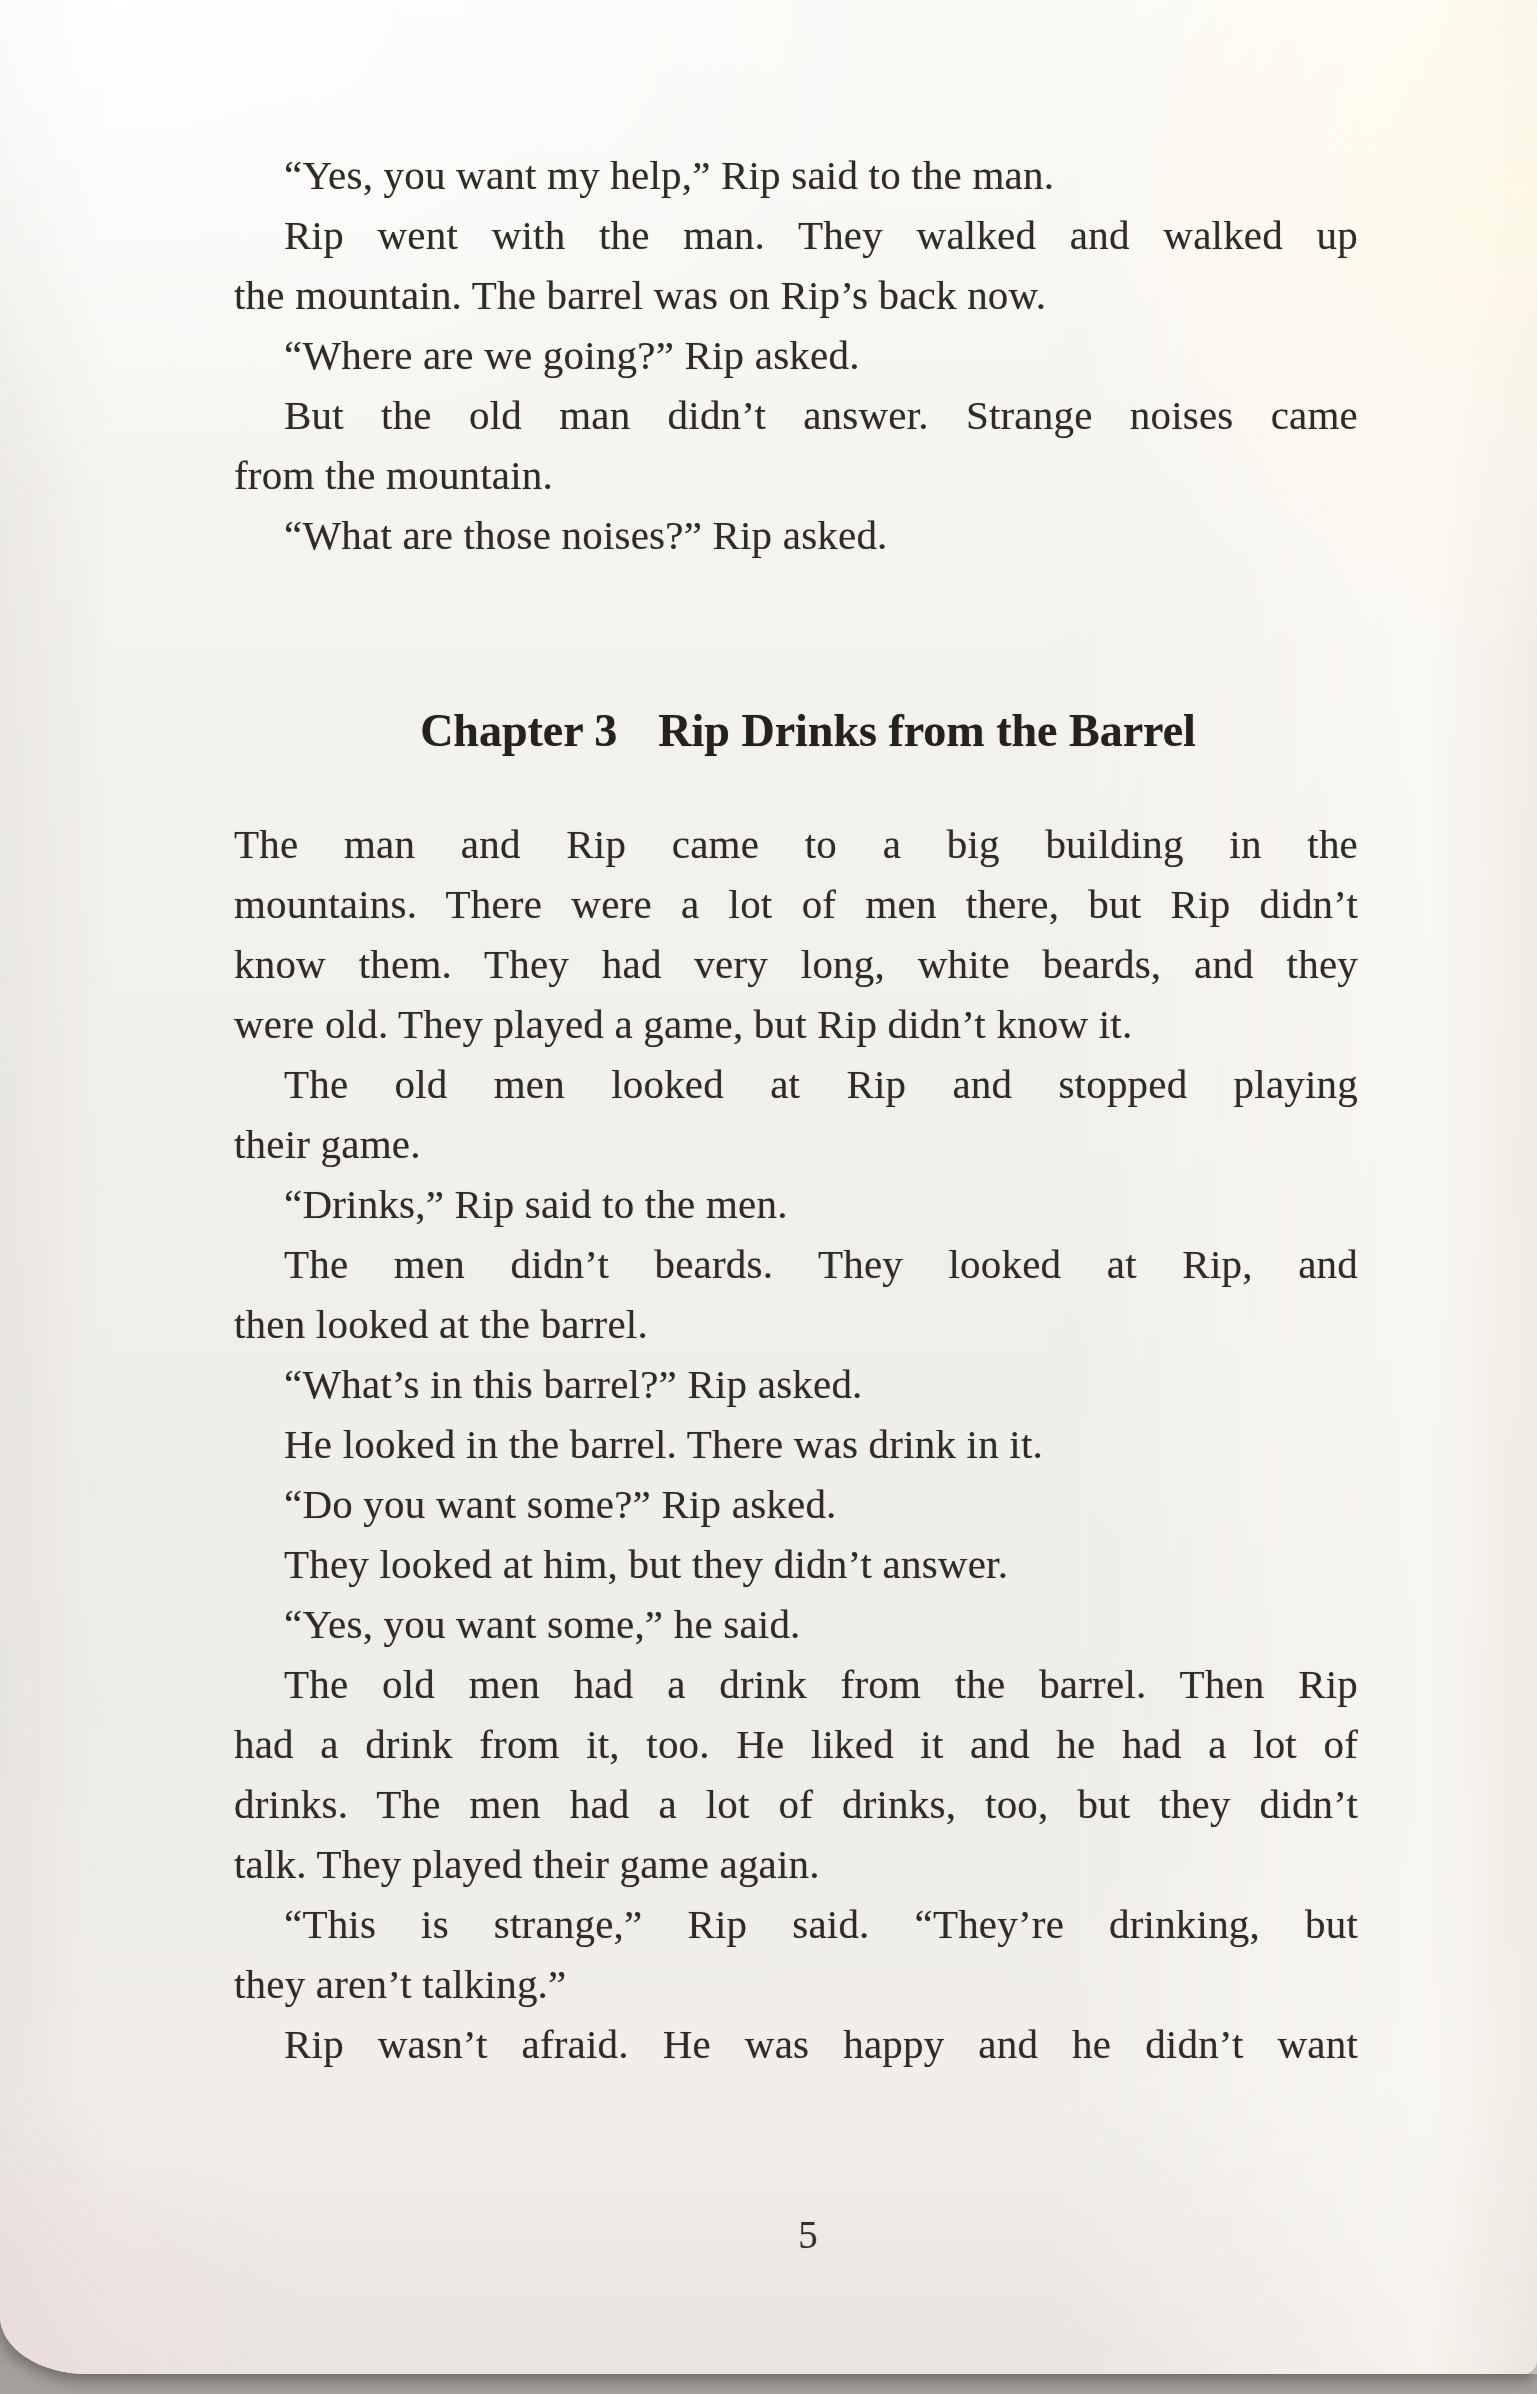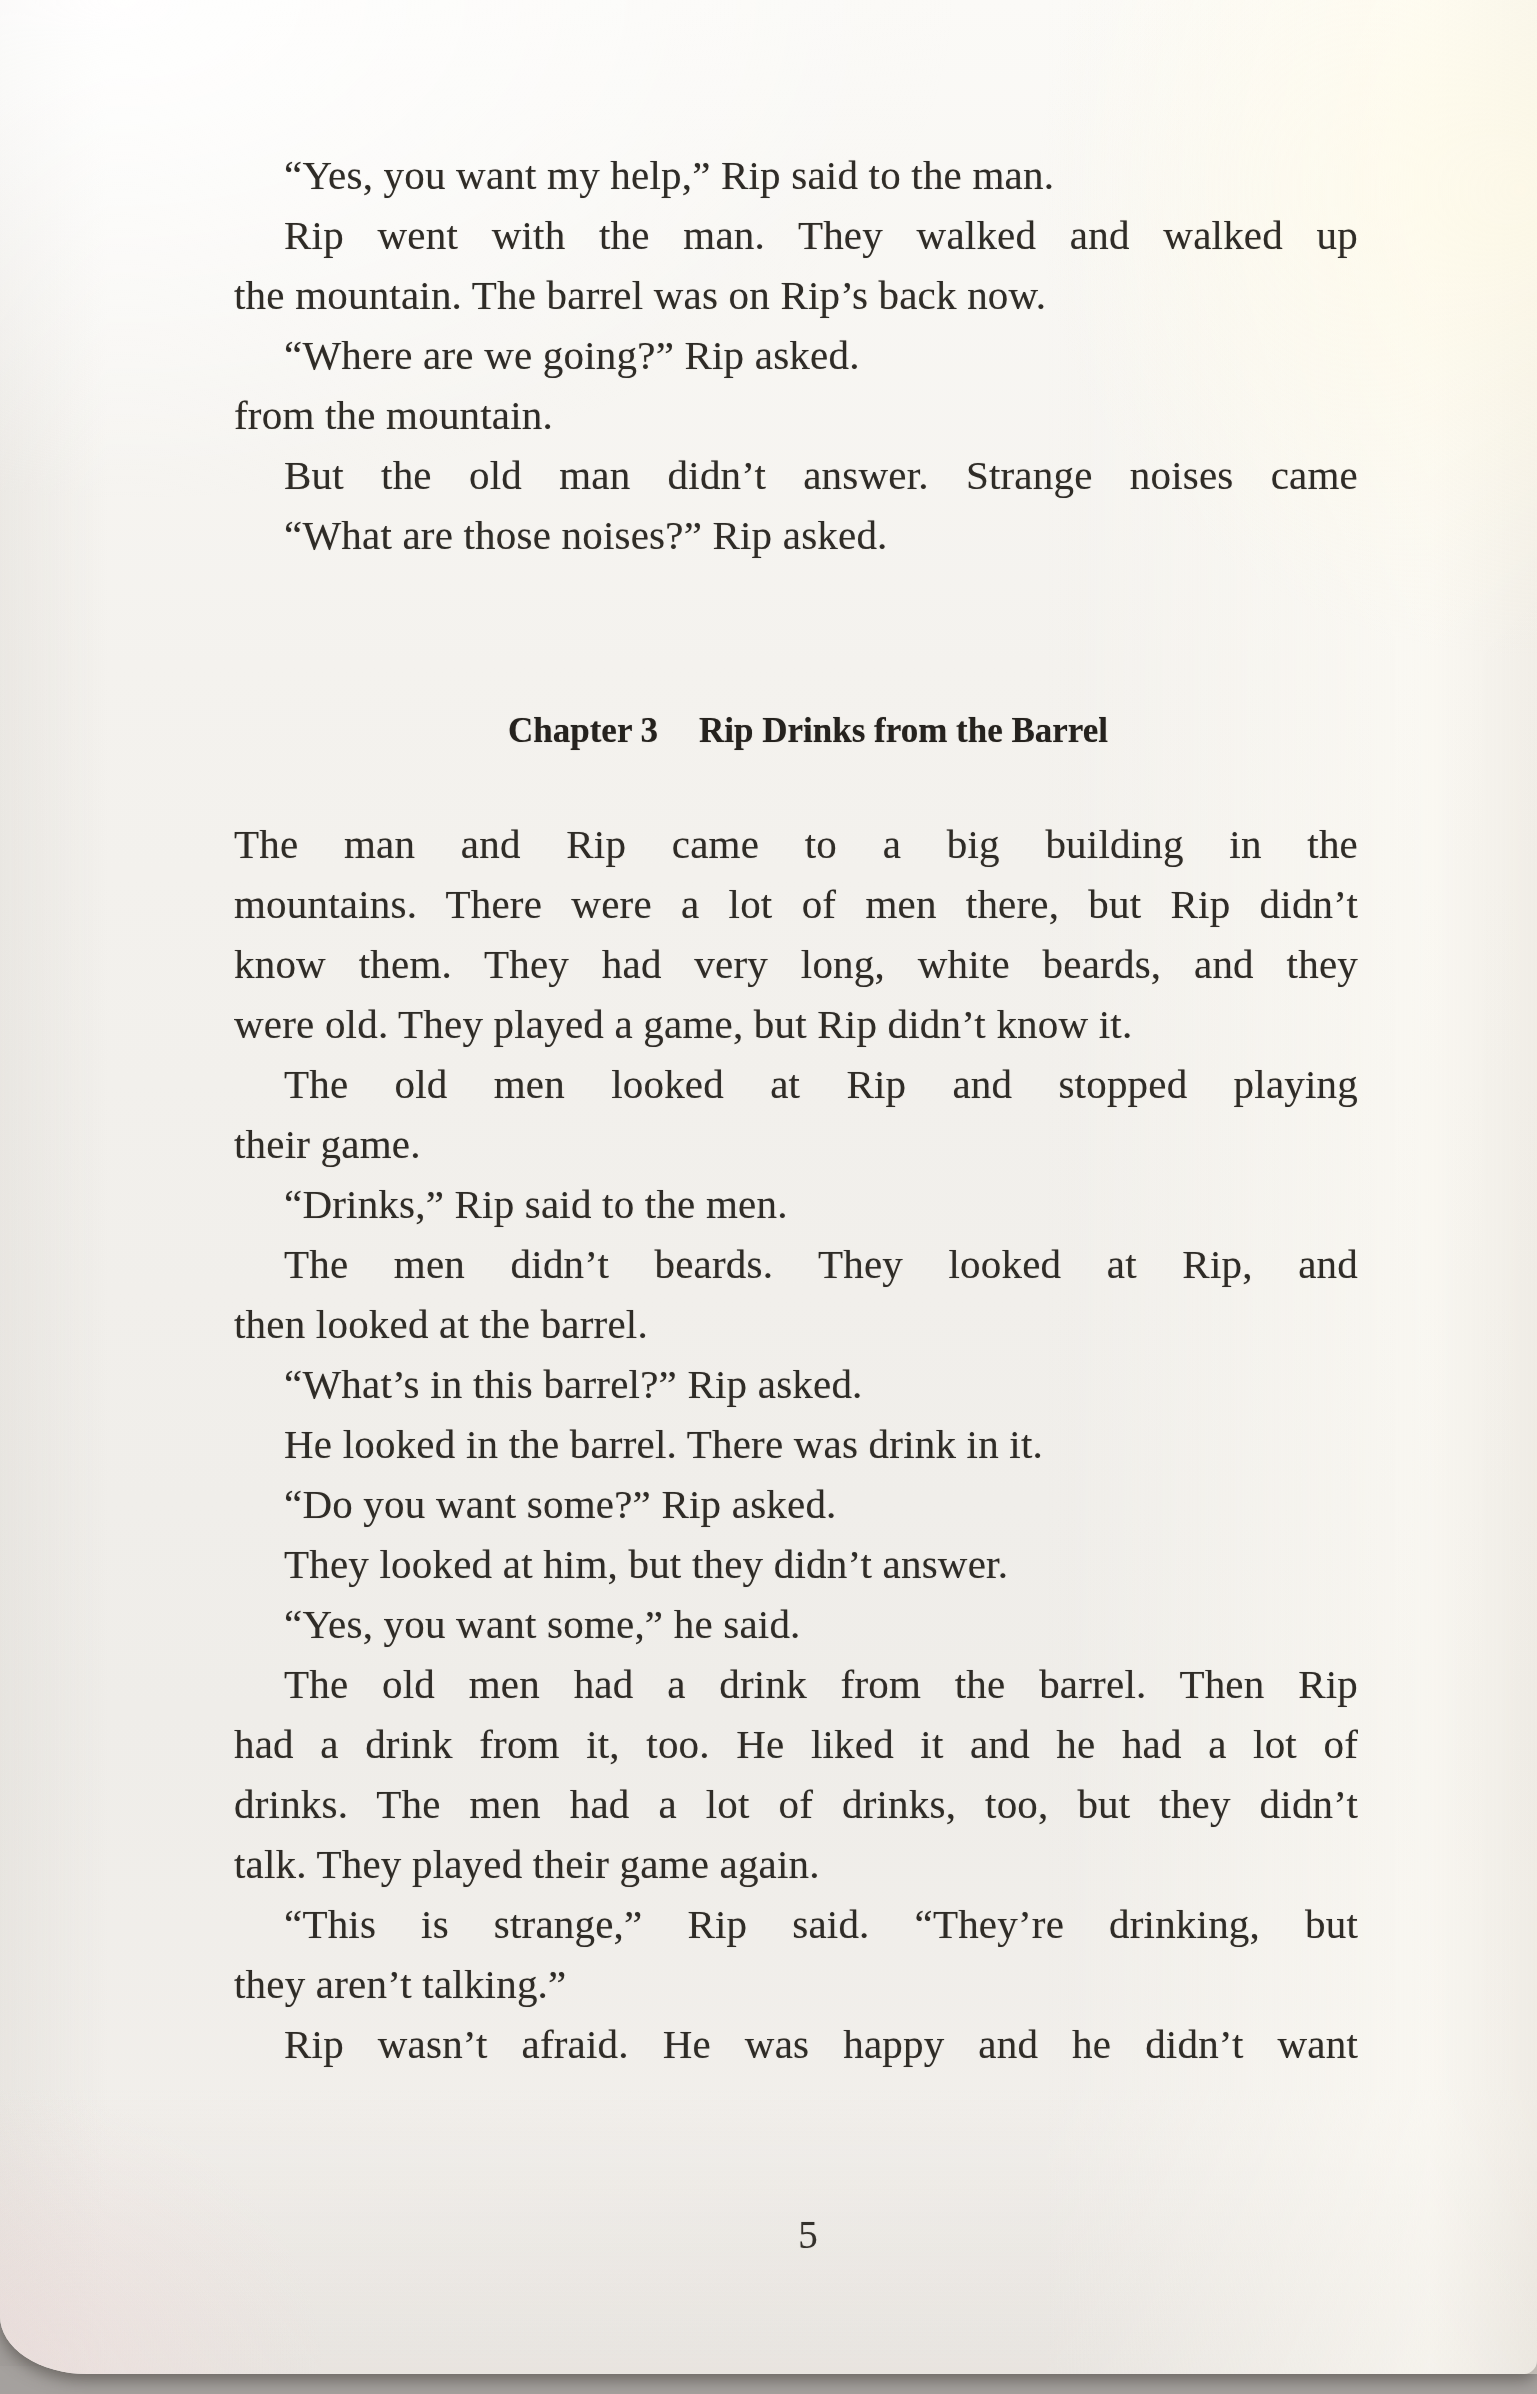--- a/index.html
+++ b/index.html
@@ -44,21 +44,21 @@
   .block2 { top:814px; }
   .line {
     height:60px; line-height:60px; overflow:hidden;
     white-space:normal;
   }
   .line.j { text-align:justify; text-align-last:justify; text-justify:inter-word; }
   .line.ind { text-indent:50px; }
   .heading {
     position:absolute; left:246px; top:695px; width:1124px; margin:0;
     text-align:center;
-    font-size:35px; font-weight:bold; line-height:72px;
+    font-size:46px; font-weight:bold; line-height:72px;
     color:#25221e;
     text-shadow:0 0 1px rgba(70,62,54,0.5);
   }
   .heading .chapter-num { margin-right:41px; }
   .pagenum {
     position:absolute; left:246px; top:2205px; width:1124px;
     text-align:center;
     font-size:39px; line-height:60px;
     color:#34312c;
     text-shadow:0 0 1px rgba(86,78,68,0.45);
@@ -68,22 +68,22 @@
 <body>
 
 <div class="photo">
   <div class="desk"></div>
   <div class="page">
     <div class="textcol block1" id="block1">
         <div class="line ind">“Yes, you want my help,” Rip said to the man.</div>
         <div class="line j ind">Rip went with the man. They walked and walked up</div>
         <div class="line">the mountain. The barrel was on Rip’s back now.</div>
         <div class="line ind">“Where are we going?” Rip asked.</div>
+        <div class="line j ind">But the old man didn’t answer. Strange noises came</div>
         <div class="line">from the mountain.</div>
-        <div class="line j ind">But the old man didn’t answer. Strange noises came</div>
         <div class="line ind">“What are those noises?” Rip asked.</div>
       </div>
     <h2 class="heading">
       <span class="chapter-num">Chapter 3</span><span>Rip Drinks from the Barrel</span>
     </h2>
     <div class="textcol block2" id="block2">
         <div class="line j">The man and Rip came to a big building in the</div>
         <div class="line j">mountains. There were a lot of men there, but Rip didn’t</div>
         <div class="line j">know them. They had very long, white beards, and they</div>
         <div class="line">were old. They played a game, but Rip didn’t know it.</div>

